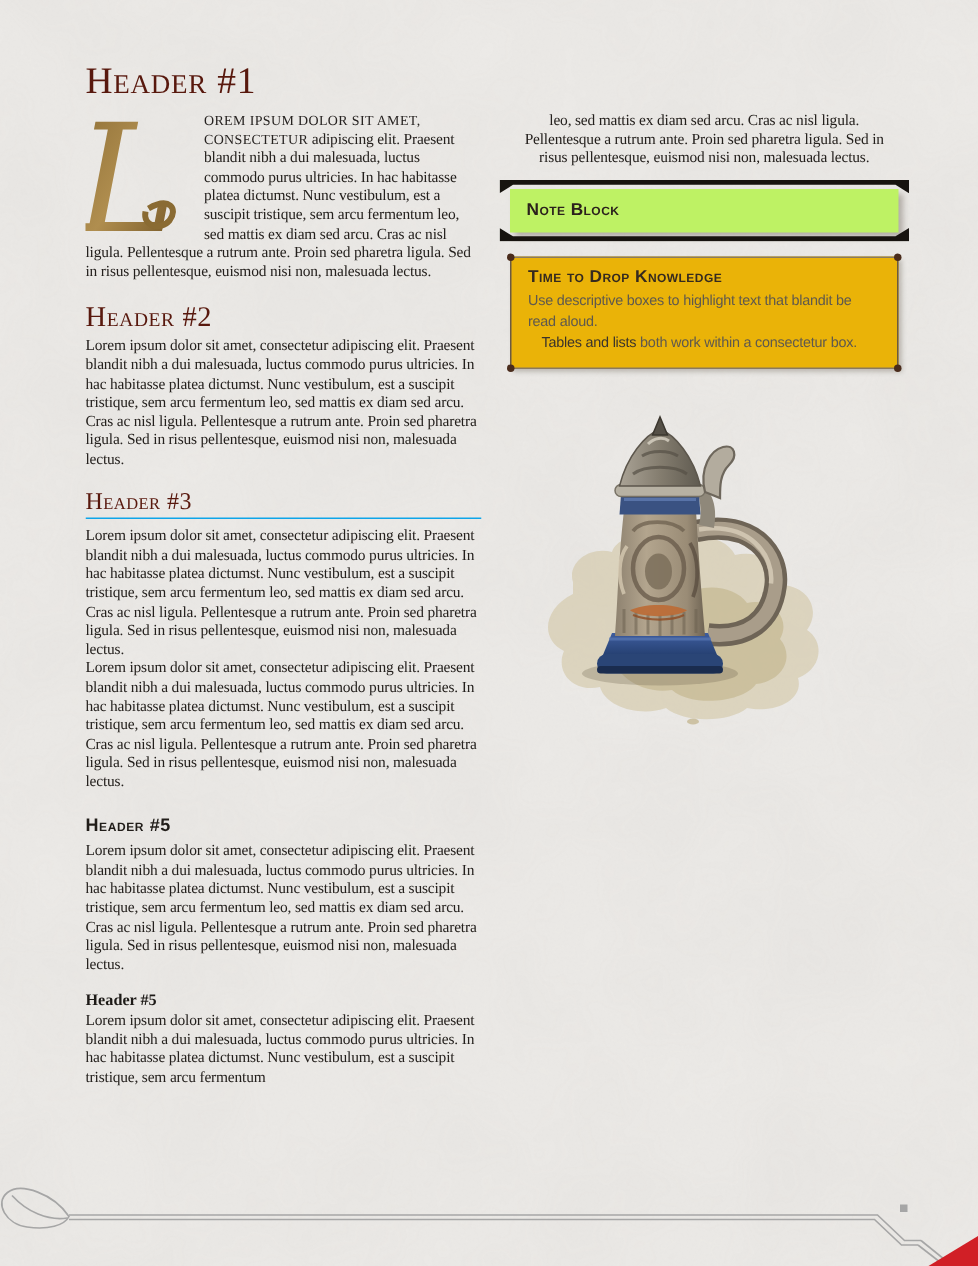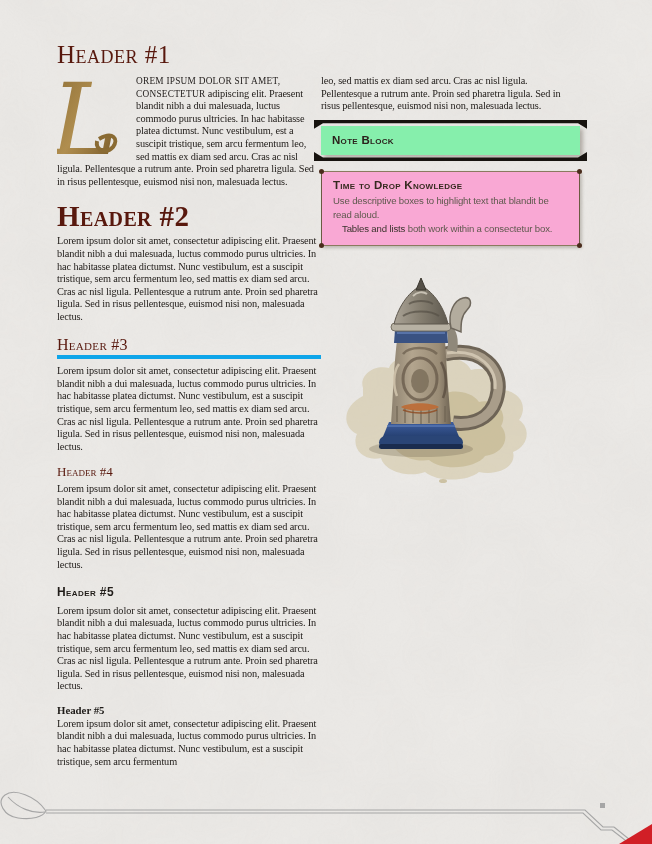--- a/index.html
+++ b/index.html
@@ -1,53 +1,53 @@
 <!DOCTYPE html>
 <html><head>
 <meta charset="utf-8">
 <style>
   html,body{margin:0;padding:0;}
   body{width:652px;height:844px;background:#d8d6d3;font-family:"Liberation Serif",serif;}
   .page{position:relative;width:652px;height:844px;background:#edebe8;overflow:hidden;color:#231f1c;}
   .texture{position:absolute;inset:0;pointer-events:none;}
 
-  .columns{position:absolute;top:42px;left:57px;display:flex;}
+  .columns{position:absolute;top:42px;left:57px;display:flex;gap:19px;}
   .col{width:264px;}
   .col.left{height:748px;overflow:hidden;}
   .col.right{width:259px;}
 
   h1,h2,h3,h4,h5,h6{margin:0;font-weight:normal;}
   .h1{font-variant:small-caps;font-size:25px;line-height:1;color:#58180D;letter-spacing:.5px;margin:0 0 8px;}
-  .h2{font-variant:small-caps;font-size:29px;line-height:1;color:#58180D;letter-spacing:.4px;margin:14px 0 4px;font-weight:bold;}
+  .h2{font-variant:small-caps;font-size:19px;line-height:1;color:#58180D;letter-spacing:.4px;margin:14px 0 4px;}
   .h3{font-variant:small-caps;font-size:16px;line-height:1.05;color:#58180D;letter-spacing:.3px;margin:13px 0 6px;
-      border-bottom:4px solid #0ea5e9;padding-bottom:2px;}
+      border-bottom:1px solid #0ea5e9;padding-bottom:2px;}
   .h4{font-variant:small-caps;font-size:13px;line-height:1.05;color:#58180D;margin:12px 0 4px;}
   .h5{font-family:"Liberation Sans",sans-serif;font-variant:small-caps;font-weight:bold;font-size:12px;
       line-height:1.05;color:#211d19;letter-spacing:.4px;margin:15px 0 6px;}
   .h6{font-size:10.8px;font-weight:bold;color:#1d1a17;line-height:1.1;margin:12px 0 1px;}
 
   p.body{margin:0;font-size:10.3px;line-height:12.6px;letter-spacing:-0.12px;color:#24201d;text-align:left;}
-  p.cont{margin-top:33px;}
+  p.cont{margin-top:33px;text-align:center;}
 
   .dropwrap{float:left;width:76px;height:86px;margin:2px 5px 0 -2px;}
   .lead{text-transform:uppercase;font-weight:normal;font-size:9.3px;letter-spacing:.25px;color:#262220;}
 
   
-  .note{position:relative;margin:13px 0 0;background:#86efac;padding:8px 11px 9px;
+  .note{position:relative;margin:13px 0 0;background:#bef264;padding:8px 11px 9px;
         box-shadow:3px 3px 4px rgba(90,78,66,.38);}
   .note .bar{position:absolute;left:-7px;right:-7px;height:9px;background:#17130f;
         clip-path:polygon(0 0,100% 0,100% 100%,calc(100% - 9px) 38%,9px 38%,0 100%);}
   .note .bar.top{top:-6px;}
   .note .bar.bottom{bottom:-6px;transform:scaleY(-1);}
   .note-title{font-family:"Liberation Sans",sans-serif;font-variant:small-caps;font-weight:bold;
         font-size:11.5px;color:#2b211c;letter-spacing:.3px;}
   .note-text{font-family:"Liberation Sans",sans-serif;font-size:10px;color:#7b756b;margin-top:2px;}
 
   
-  .desc{position:relative;margin:16px 0 0;background:#f9a8d4;border:1px solid #8a7a5f;
+  .desc{position:relative;margin:16px 0 0;background:#eab308;border:1px solid #8a7a5f;
         border-left-color:#6b5a42;border-right-color:#6b5a42;padding:7px 11px 9px;
         box-shadow:2px 2px 3px rgba(90,78,66,.3);}
   .desc .dot{position:absolute;width:5px;height:5px;background:#4a2c1c;border-radius:50%;}
   .desc .dot.tl{top:-3px;left:-3px;}  .desc .dot.tr{top:-3px;right:-3px;}
   .desc .dot.bl{bottom:-3px;left:-3px;} .desc .dot.br{bottom:-3px;right:-3px;}
   .desc-title{font-family:"Liberation Sans",sans-serif;font-variant:small-caps;font-weight:bold;
         font-size:11.5px;color:#352a1f;letter-spacing:.3px;}
   p.desc-text{font-family:"Liberation Sans",sans-serif;font-size:9.6px;letter-spacing:-0.15px;
         color:#5f594e;line-height:14px;margin:3px 0 0;}
   p.desc-text.indent{margin-top:0;padding-left:9px;}
@@ -97,21 +97,20 @@
         <span class="lead">orem ipsum dolor sit amet, consectetur</span>
         <span>adipiscing elit. Praesent blandit nibh a dui malesuada, luctus commodo purus ultricies. In hac habitasse platea dictumst. Nunc vestibulum, est a suscipit tristique, sem arcu fermentum leo, sed mattis ex diam sed arcu. Cras ac nisl ligula. Pellentesque a rutrum ante. Proin sed pharetra ligula. Sed in risus pellentesque, euismod nisi non, malesuada lectus.</span>
       </p>
 
       <h2 class="h2">Header #2</h2>
       <p class="body">Lorem ipsum dolor sit amet, consectetur adipiscing elit. Praesent blandit nibh a dui malesuada, luctus commodo purus ultricies. In hac habitasse platea dictumst. Nunc vestibulum, est a suscipit tristique, sem arcu fermentum leo, sed mattis ex diam sed arcu. Cras ac nisl ligula. Pellentesque a rutrum ante. Proin sed pharetra ligula. Sed in risus pellentesque, euismod nisi non, malesuada lectus.</p>
 
       <h3 class="h3">Header #3</h3>
       <p class="body">Lorem ipsum dolor sit amet, consectetur adipiscing elit. Praesent blandit nibh a dui malesuada, luctus commodo purus ultricies. In hac habitasse platea dictumst. Nunc vestibulum, est a suscipit tristique, sem arcu fermentum leo, sed mattis ex diam sed arcu. Cras ac nisl ligula. Pellentesque a rutrum ante. Proin sed pharetra ligula. Sed in risus pellentesque, euismod nisi non, malesuada lectus.</p>
 
-      <h4 class="h4">Header #4</h4>
       <p class="body">Lorem ipsum dolor sit amet, consectetur adipiscing elit. Praesent blandit nibh a dui malesuada, luctus commodo purus ultricies. In hac habitasse platea dictumst. Nunc vestibulum, est a suscipit tristique, sem arcu fermentum leo, sed mattis ex diam sed arcu. Cras ac nisl ligula. Pellentesque a rutrum ante. Proin sed pharetra ligula. Sed in risus pellentesque, euismod nisi non, malesuada lectus.</p>
 
       <h5 class="h5">Header #5</h5>
       <p class="body">Lorem ipsum dolor sit amet, consectetur adipiscing elit. Praesent blandit nibh a dui malesuada, luctus commodo purus ultricies. In hac habitasse platea dictumst. Nunc vestibulum, est a suscipit tristique, sem arcu fermentum leo, sed mattis ex diam sed arcu. Cras ac nisl ligula. Pellentesque a rutrum ante. Proin sed pharetra ligula. Sed in risus pellentesque, euismod nisi non, malesuada lectus.</p>
 
       <h6 class="h6">Header #5</h6>
       <p class="body">Lorem ipsum dolor sit amet, consectetur adipiscing elit. Praesent blandit nibh a dui malesuada, luctus commodo purus ultricies. In hac habitasse platea dictumst. Nunc vestibulum, est a suscipit tristique, sem arcu fermentum</p>
     </div>
 
     <div class="col right">

